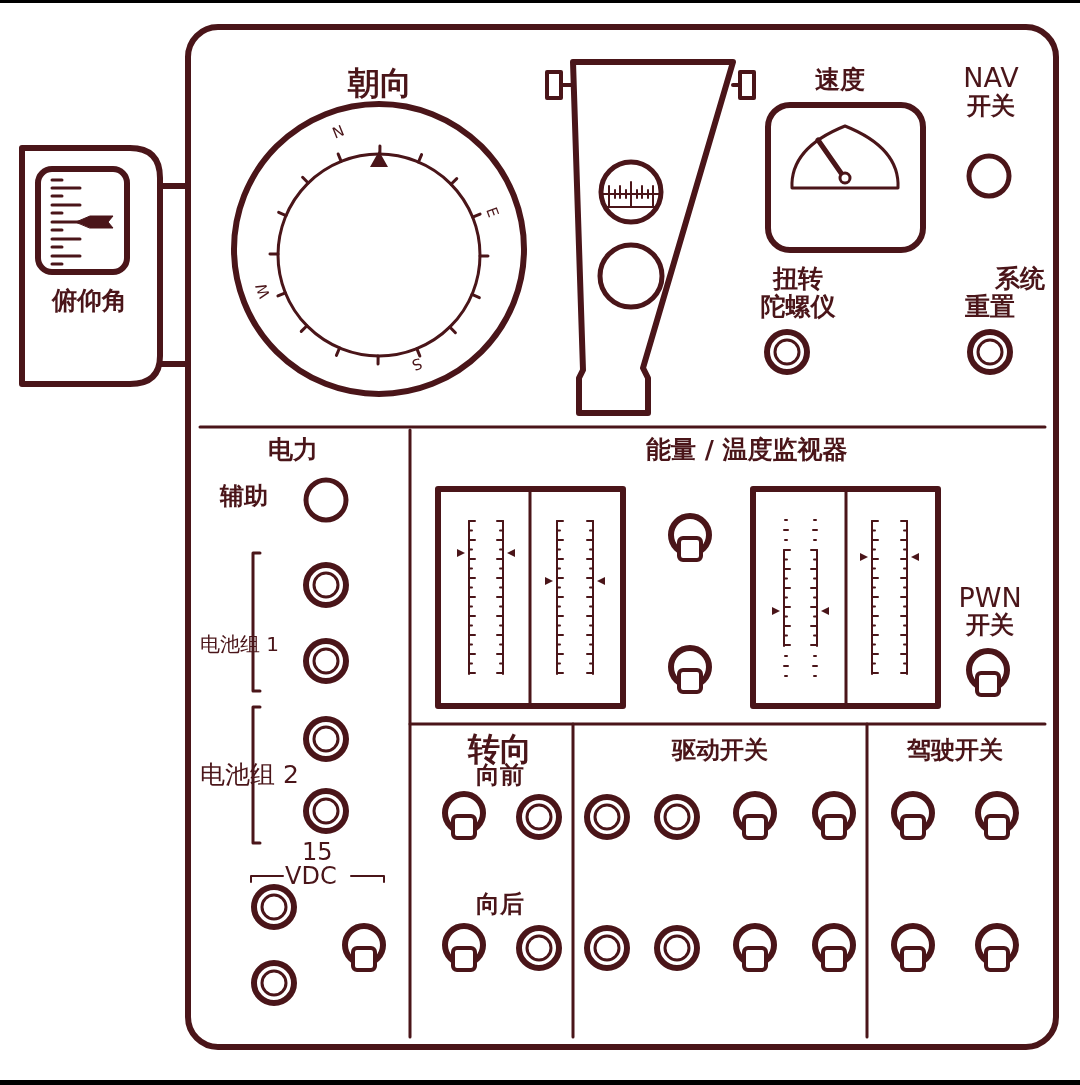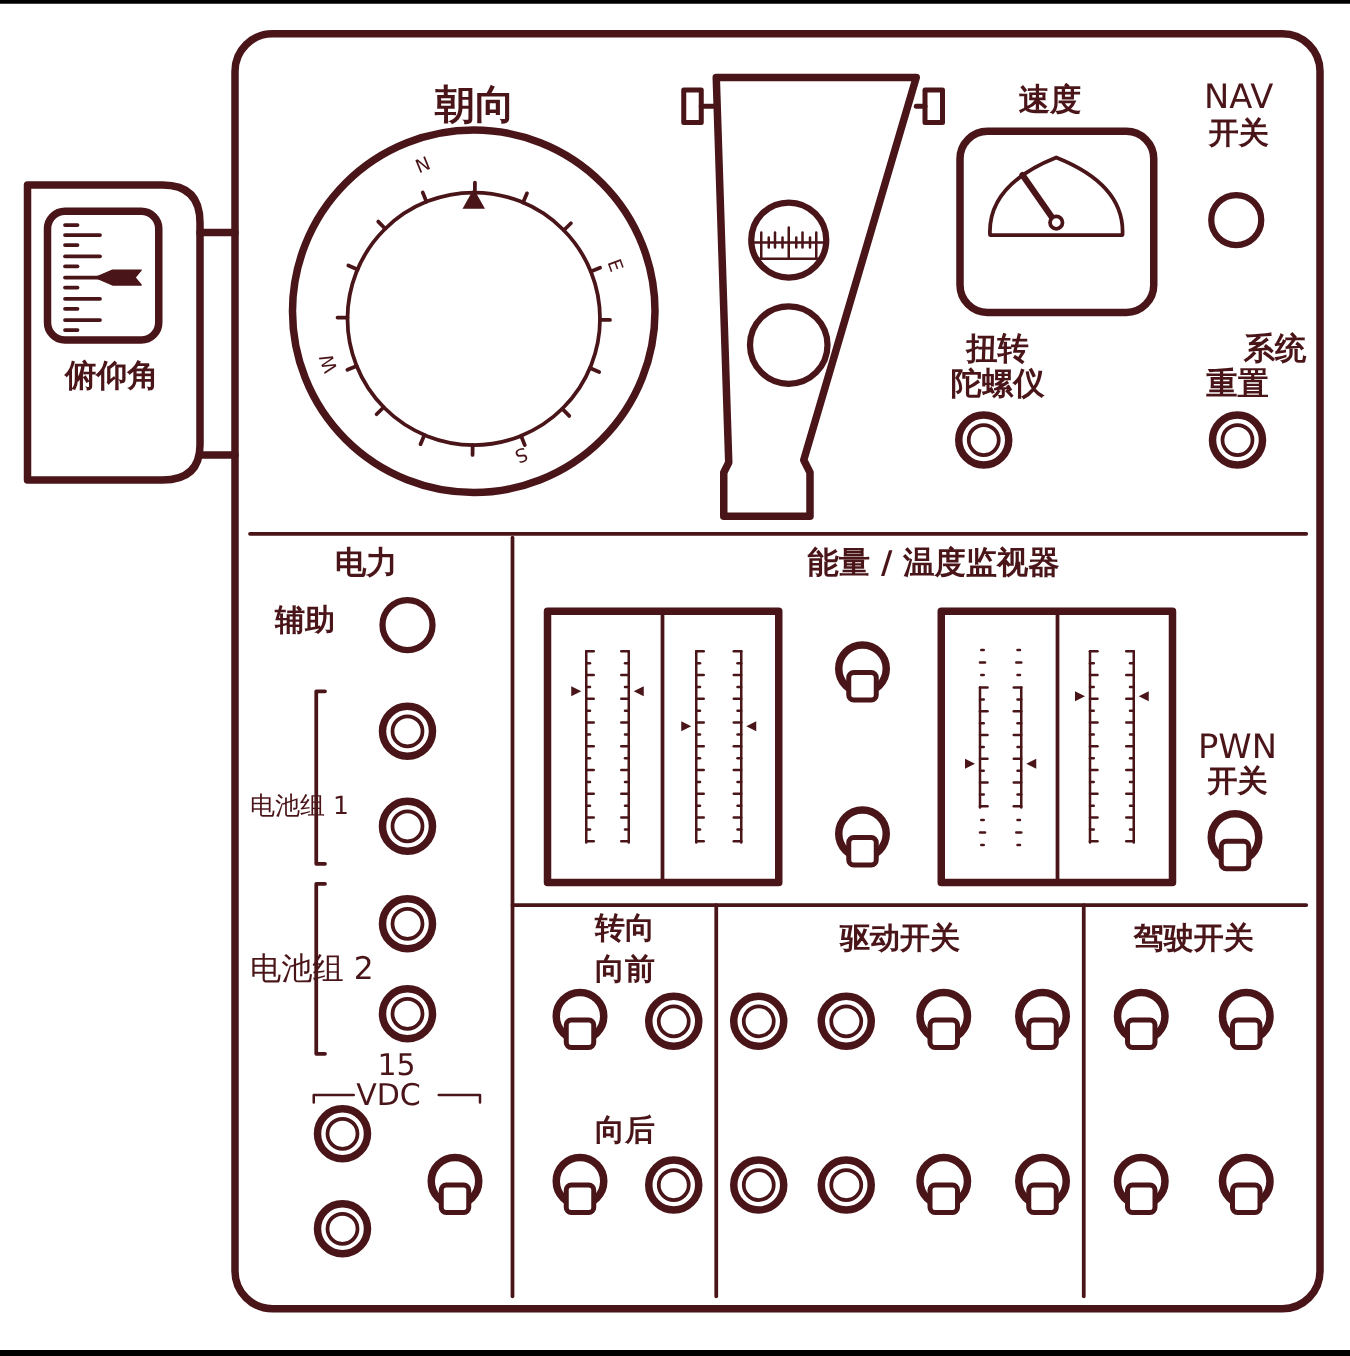--- a/index.html
+++ b/index.html
@@ -296,21 +296,21 @@
 <div class="lbl" style="left:220px;top:484px;font-size:24px;">辅助</div>
 <div class="lbl n" style="left:200px;top:610px;font-size:20px;background:transparent;margin-top:24px;">电池组 1</div>
 <div class="lbl n" style="left:200px;top:762px;font-size:25px;">电池组 2</div>
 <div class="lbl n" style="left:302px;top:840px;font-size:24px;">15</div>
 <div class="lbl n" style="left:285px;top:864px;font-size:24px;">VDC</div>
 
 <div class="lbl" style="left:618px;top:437px;font-size:25px;margin-left:28px;">能量 / 温度监视器</div>
 <div class="lbl n" style="left:950px;top:584px;font-size:27px;width:80px;">PWN</div>
 <div class="lbl" style="left:950px;top:613px;font-size:24px;width:80px;">开关</div>
 
-<div class="lbl" style="left:450px;top:733px;font-size:24px;width:100px;font-family:Liberation Mono, monospace;">转向</div>
+<div class="lbl" style="left:450px;top:733px;font-size:32px;width:100px;">转向</div>
 <div class="lbl" style="left:450px;top:763px;font-size:24px;width:100px;">向前</div>
 <div class="lbl" style="left:450px;top:892px;font-size:24px;width:100px;">向后</div>
 <div class="lbl" style="left:620px;top:738px;font-size:24px;width:200px;">驱动开关</div>
 <div class="lbl" style="left:875px;top:738px;font-size:24px;width:160px;">驾驶开关</div>
 
 <div id="controls">
     <svg width="50" height="50" class="ctl" style="left: 964px; top: 151px;">
       <circle cx="25" cy="25" r="20" fill="none" stroke="#4a1519" stroke-width="5"></circle>
     </svg>
     <svg width="50" height="50" class="ctl" style="left: 762px; top: 327px;">

